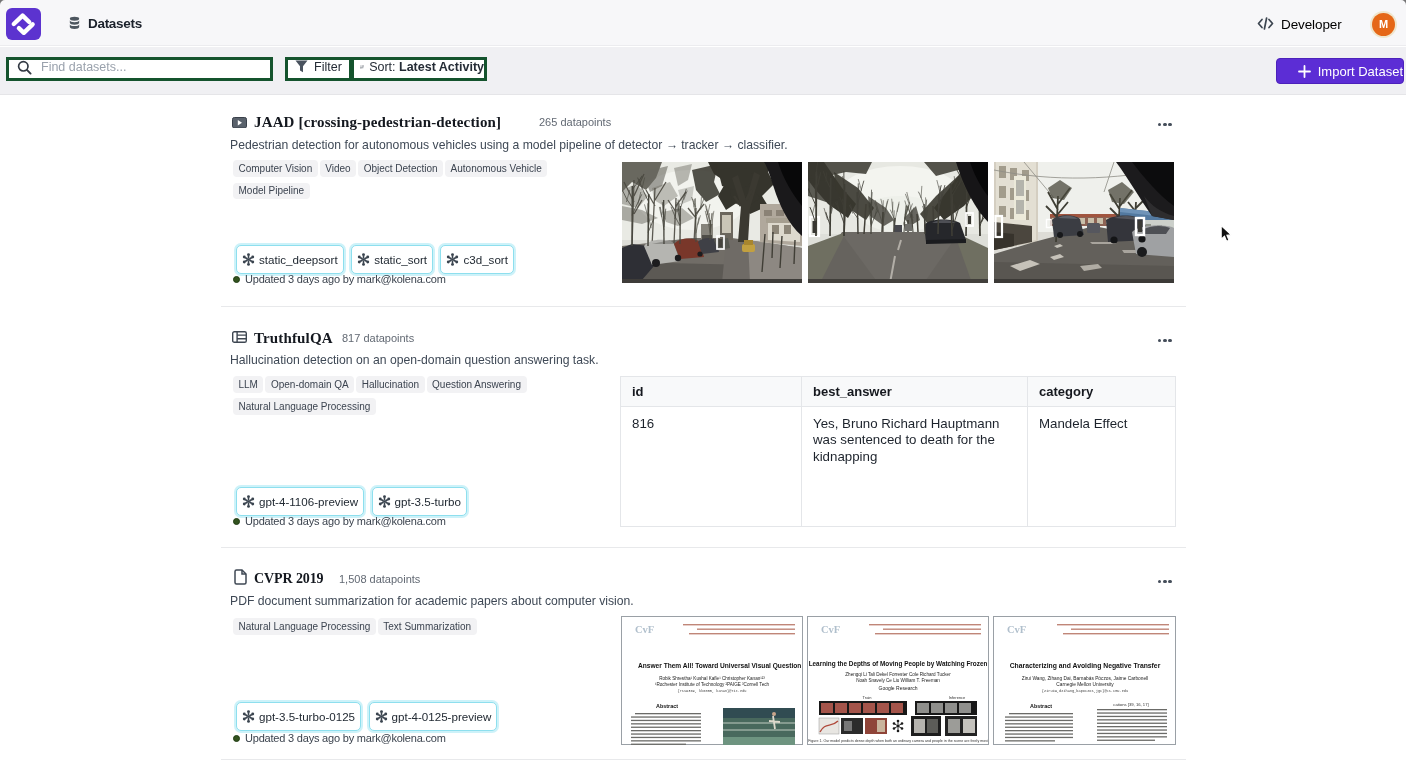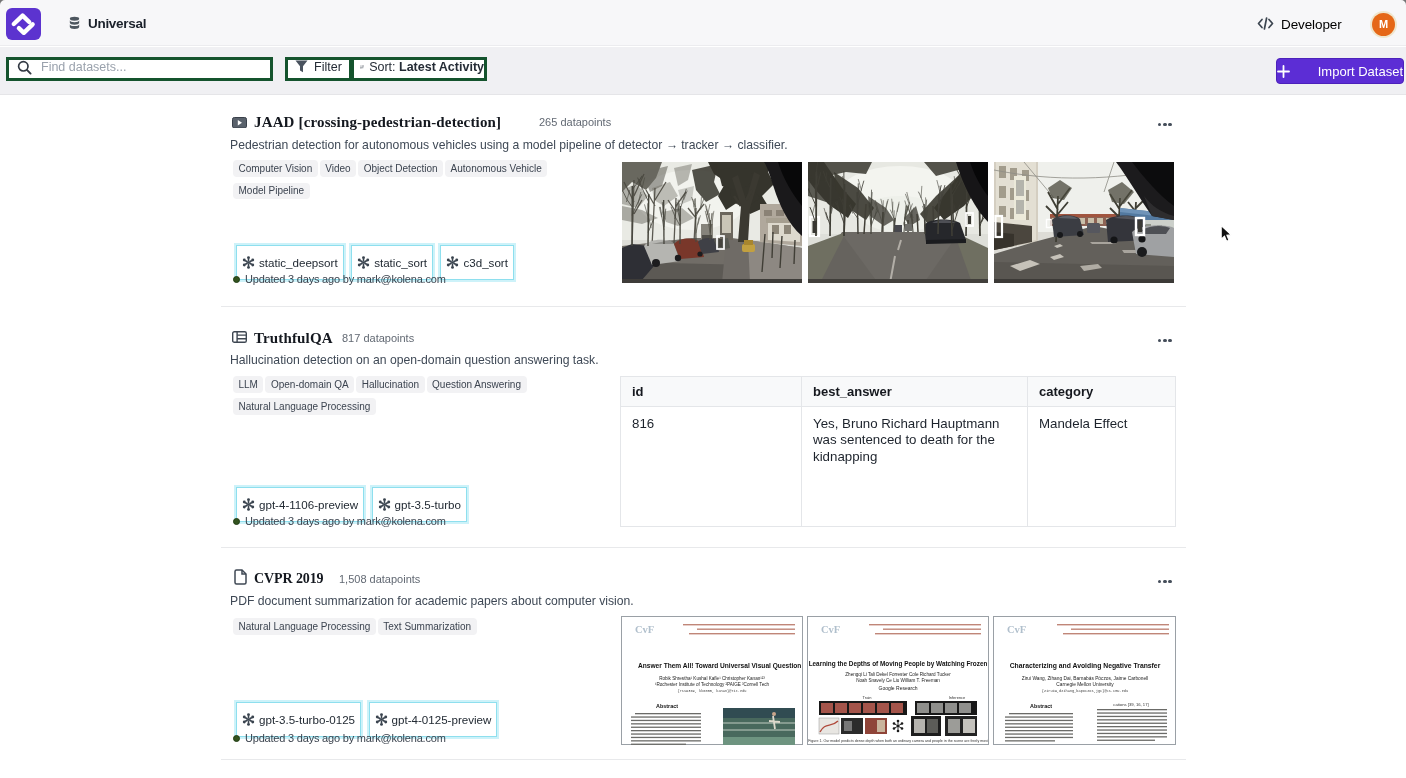--- a/index.html
+++ b/index.html
@@ -14,30 +14,30 @@
 #devicon { position:absolute; left:1257px; top:17px; }
 #devtxt { position:absolute; left:1281px; top:17px; font-size:13.5px; letter-spacing:-0.1px; color:#000000; }
 #avatar { position:absolute; left:1372px; top:13px; width:23px; height:23px; border-radius:50%; background:#e56717; box-shadow:0 0 0 2px #efe6cd; color:#fff; font-size:11px; font-weight:bold; text-align:center; line-height:23px; }
 
 #toolbar { position:absolute; left:0; top:47px; width:1406px; height:48px; background:#f0f0f3; border-bottom:1px solid #e5e5e8; }
 .tbtn { position:absolute; top:57px; height:24px; background:#fff; border:3px solid #14532d; border-radius:0; display:flex; align-items:flex-start; font-size:12.5px; color:#252c36; }
 #search { left:6px; width:267px; }
 #search .ph { color:#9aa2ad; }
 #filterbtn { left:285px; width:67px; justify-content:center; gap:6px; }
 #sortbtn { left:351px; width:136px; padding-left:6px; gap:5px; white-space:nowrap; font-size:12px; }
-#importbtn { position:absolute; left:1276px; top:58px; width:128px; height:26px; background:#5c2dd5; border:1px solid #4c21bb; border-radius:4px; color:#fff; font-size:13px; display:flex; align-items:center; justify-content:space-between; gap:7px; }
+#importbtn { position:absolute; left:1276px; top:58px; width:128px; height:26px; background:#5c2dd5; border:1px solid #4c21bb; border-radius:4px; color:#fff; font-size:13px; display:flex; align-items:center; justify-content:flex-end; gap:7px; }
 
 .divider { position:absolute; left:221px; width:965px; height:1px; background:#e8e9eb; }
 .title { position:absolute; font-size:15px; font-weight:bold; letter-spacing:0.15px; line-height:18px; color:#14181f;font-family:Liberation Serif, serif; }
 .dpoints { position:absolute; font-size:11px; color:#626973; }
 .desc { position:absolute; font-size:12.2px; color:#3f4956; }
 .tagrow { position:absolute; display:flex; gap:2px; }
 .tag { height:16.5px; background:#f2f2f4; border-radius:4px; padding:0 5.5px; font-size:10px; color:#3c4450; display:flex; align-items:center; white-space:nowrap; }
 .chiprow { position:absolute; display:flex; gap:7.5px; }
-.chip { height:35px; background:#fff; border:1px solid #8edfee; box-shadow:0 0 0 2px #cdf2f9; border-radius:0; padding:0 5px; font-size:11.6px; color:#222a33; display:flex; align-items:center; gap:4px; white-space:nowrap; }
+.chip { height:29px; background:#fff; border:1px solid #8edfee; box-shadow:0 0 0 2px #cdf2f9; border-radius:5px; padding:0 5px; font-size:11.6px; color:#222a33; display:flex; align-items:center; gap:4px; white-space:nowrap; }
 .updated { position:absolute; display:flex; align-items:center; gap:5px; font-size:11px; letter-spacing:-0.2px; color:#3b434e; }
 .udot { width:7px; height:7px; border-radius:50%; background:#33531f; border:1.5px solid #203c12; }
 .menudots { position:absolute; display:flex; gap:1.9px; }
 .menudots i { width:3.6px; height:3.6px; border-radius:50%; background:#454e5a; }
 .media { position:absolute; }
 
 #dtable { position:absolute; left:620px; top:376px; width:556px; height:151px; border:1px solid #e4e6e9; background:#fff; font-size:13.3px; color:#1d232c; }
 #dtable .hdr { display:flex; height:30px; background:#f8f9fa; border-bottom:1px solid #e4e6e9; font-weight:bold; font-size:13px; color:#15181e; }
 #dtable .hdr div, #dtable .bdy div { padding:7px 10px 0 11px; }
 #dtable .c1 { width:181px; border-right:1px solid #e4e6e9; }
@@ -60,21 +60,21 @@
       </g>
     </svg>
   </div>
   <svg id="dbicon" width="13" height="16" viewBox="0 0 15 15">
     <g fill="#4d565f">
       <ellipse cx="7.5" cy="2.6" rx="5.4" ry="2.3"></ellipse>
       <path d="M2.1 4.2 c0 1.3 2.4 2.3 5.4 2.3 s5.4-1 5.4-2.3 v3 c0 1.3-2.4 2.3-5.4 2.3 s-5.4-1-5.4-2.3 z"></path>
       <path d="M2.1 8.8 c0 1.3 2.4 2.3 5.4 2.3 s5.4-1 5.4-2.3 v3.4 c0 1.3-2.4 2.3-5.4 2.3 s-5.4-1-5.4-2.3 z"></path>
     </g>
   </svg>
-  <div id="navtitle">Universal</div>
+  <div id="navtitle">Datasets</div>
   <svg id="devicon" width="17" height="13" viewBox="0 0 17 13">
     <g stroke="#3d4651" stroke-width="1.7" fill="none" stroke-linecap="round" stroke-linejoin="round">
       <path d="M5 2.5 L1.5 6.5 L5 10.5"></path>
       <path d="M12 2.5 L15.5 6.5 L12 10.5"></path>
       <path d="M9.6 1 L7.4 12"></path>
     </g>
   </svg>
   <div id="devtxt">Developer</div>
   <div id="avatar">M</div>
 

